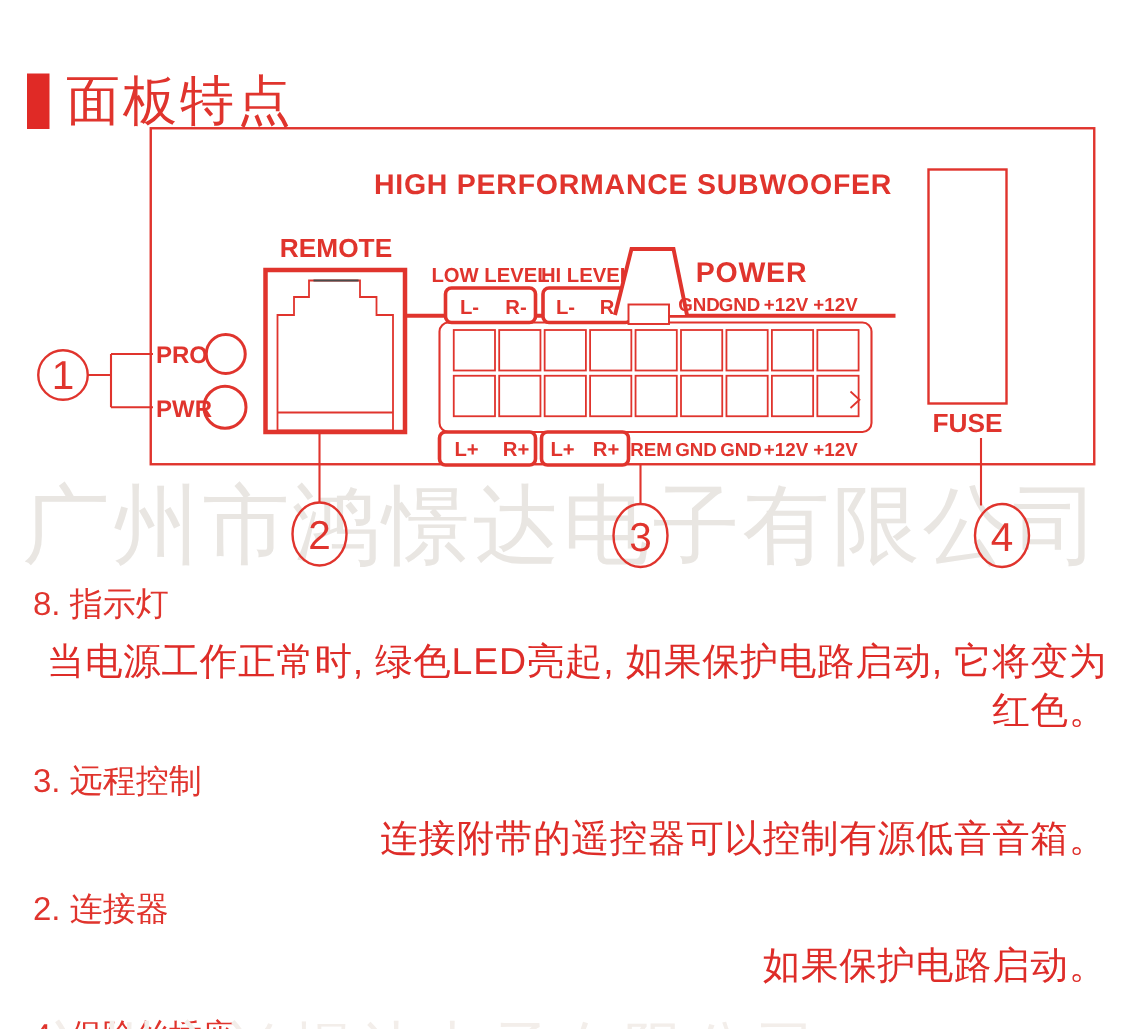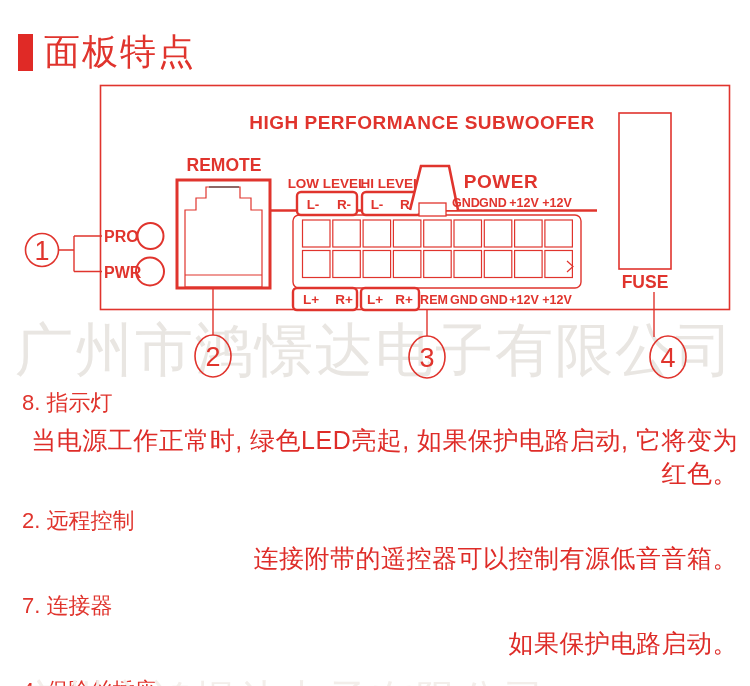--- a/index.html
+++ b/index.html
@@ -1,20 +1,20 @@
 <!DOCTYPE html>
 <html><head>
 <meta charset="utf-8">
 <style>
   html,body{margin:0;padding:0;}
   body{
     width:750px;height:686px;position:relative;background:#ffffff;
     font-family:"Liberation Sans", sans-serif;overflow:hidden;
   }
-  #title-row{position:absolute;left:18px;top:28px;display:flex;align-items:center;}
+  #title-row{position:absolute;left:18px;top:43px;display:flex;align-items:center;}
   #title-bullet{width:15px;height:37px;background:#e02a26;margin-right:11px;}
   #page-title{font-size:36px;color:#e0342d;letter-spacing:2px;}
   #diagram-svg{position:absolute;left:0;top:70px;}
   text{fill:#e0342d;}
   .t-big{font-size:19px;font-weight:bold;letter-spacing:.5px;}
   .t-sec{font-size:17.5px;font-weight:bold;}
   .t-lab{font-size:13.5px;font-weight:bold;}
   .t-pin{font-size:12.5px;font-weight:bold;}
   .t-ind{font-size:16px;font-weight:bold;}
   .t-co{font-size:27px;}
@@ -125,21 +125,21 @@
   <text class="t-co" x="427" y="297" text-anchor="middle">3</text>
 
   <path d="M654,222 V267" stroke="#e0342d" stroke-width="1.4" fill="none"></path>
   <ellipse cx="668" cy="287" rx="18" ry="21" fill="none" stroke="#e0342d" stroke-width="1.6"></ellipse>
   <text class="t-co" x="668" y="297" text-anchor="middle">4</text>
 </svg>
 
 <div class="features">
   <p class="feat-h">8. 指示灯</p>
   <p class="feat-b">当电源工作正常时, 绿色LED亮起, 如果保护电路启动, 它将变为红色。</p>
-  <p class="feat-h">2. 远程控制</p>
+  <p class="feat-h">3. 远程控制</p>
   <p class="feat-b">连接附带的遥控器可以控制有源低音音箱。</p>
-  <p class="feat-h">7. 连接器</p>
+  <p class="feat-h">2. 连接器</p>
   <p class="feat-b">如果保护电路启动。</p>
   <p class="feat-h">4. 保险丝插座</p>
 
 </div>
 
 <div id="bottom-watermark">广州市鸿憬达电子有限公司</div>
 
 </body></html>

